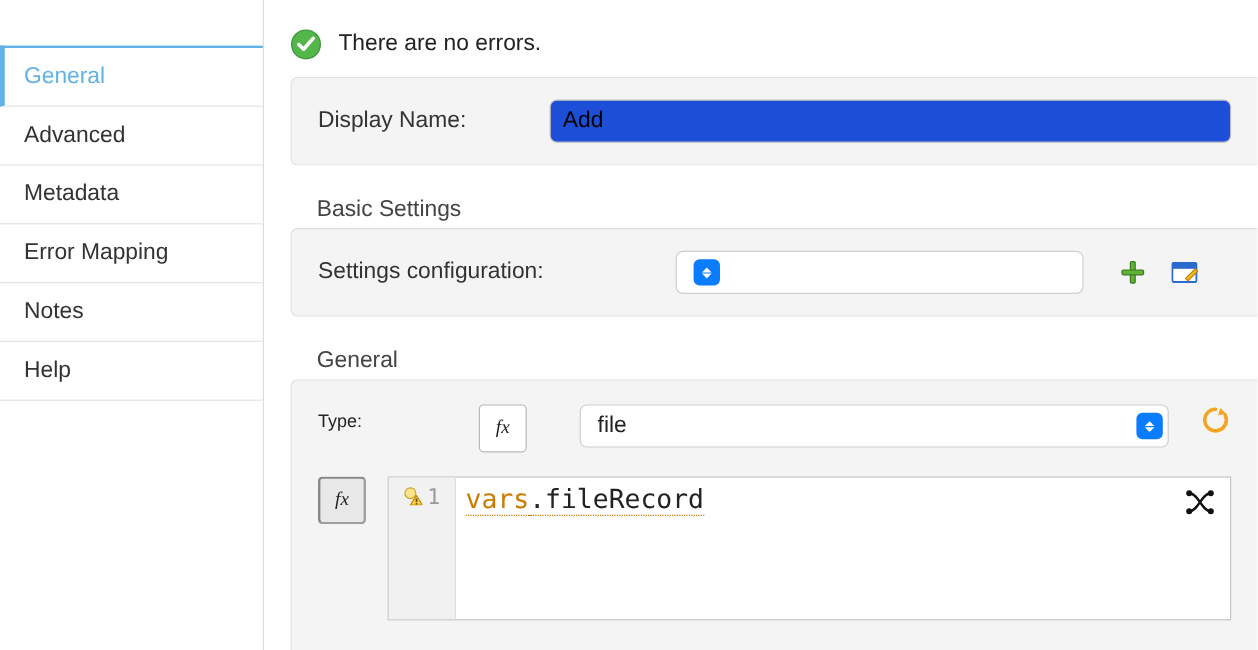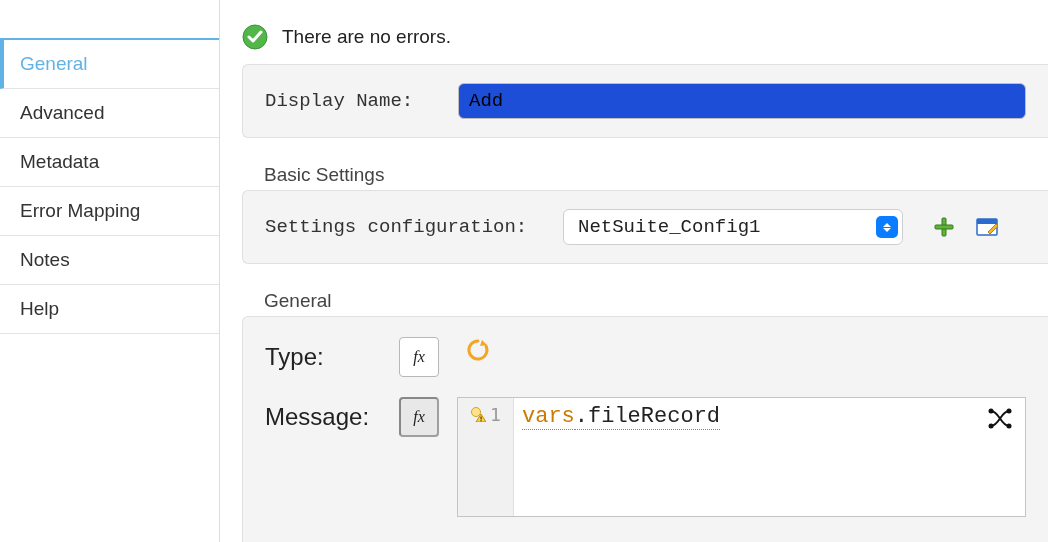--- a/index.html
+++ b/index.html
@@ -66,21 +66,20 @@
   .section-title {
     font-size: 19px;
     color: #444;
     margin: 16px 0 4px 22px;
   }
   .form-row {
     display: flex;
     align-items: center;
     gap: 18px;
     margin: 4px 0;
-    font-family: Liberation Mono, monospace;
   }
   .form-label {
     width: 175px;
     min-width: 175px;
     font-size: 19px;
     color: #333;
   }
   .form-label.wide { width: 280px; min-width: 280px; }
   .text-input {
     flex: 1;
@@ -138,21 +137,21 @@
     border-bottom-right-radius: 0;
   }
   .gen-row {
     display: flex;
     align-items: flex-start;
     gap: 14px;
     margin-bottom: 20px;
   }
   .gen-label {
     width: 120px; min-width: 120px;
-    font-size: 24px;
+    font-size: 15px;
     padding-top: 6px;
   }
   .fx-btn {
     width: 40px; height: 40px;
     background: #fff;
     border: 1px solid #b8b8b8;
     border-radius: 4px;
     display: flex; align-items: center; justify-content: center;
     font-style: italic;
     font-family: Georgia, serif;
@@ -181,21 +180,21 @@
     background: #f1f1f1;
     border-right: 1px solid #e0e0e0;
     display: flex;
     flex-direction: column;
     align-items: center;
     padding-top: 4px;
     gap: 2px;
   }
   .gutter-row { display: flex; align-items: center; gap: 4px; }
   .line-num { color: #999; font-size: 18px; font-family: ui-monospace, monospace; }
-  .code-body { flex: 1; padding: 4px 8px; line-height: 1.4; font-family: Liberation Mono, monospace; }
+  .code-body { flex: 1; padding: 4px 8px; line-height: 1.4; }
   .tok-var { color: #cc7a00; }
   .tok-default { color: #222; }
   .dotted-under { border-bottom: 1px dotted #cc7a00; }
   .map-btn {
     position: absolute;
     right: 10px; top: 6px;
     width: 30px; height: 30px;
     display: flex; align-items: center; justify-content: center;
     cursor: pointer;
   }
@@ -242,21 +241,20 @@
         <span class="form-label">Display Name:</span>
         <input class="text-input" type="text" value="Add" style="">
       </div>
     </div>
 
     <div class="section-title">Basic Settings</div>
     <div class="form-section">
       <div class="form-row">
         <span class="form-label wide">Settings configuration:</span>
         <div class="select-wrap">
-          <span>NetSuite_Config1</span>
           <span class="select-chevrons">
             <span class="chev up"></span>
               <span class="chev down"></span>
           </span>
         </div>
         <span class="icon-btn" style="margin-left:10px;">
           <svg width="22" height="22" viewBox="0 0 22 22">
             <rect x="9" y="2" width="4" height="18" rx="1" fill="#5fb336" stroke="#3a7a20"></rect>
             <rect x="2" y="9" width="18" height="4" rx="1" fill="#5fb336" stroke="#3a7a20"></rect>
           </svg>
@@ -272,30 +270,36 @@
     </div>
 
     <div class="section-title">General</div>
     <div class="general-block">
 
       <div class="gen-row">
         <span class="gen-label">Type:</span>
         <div class="fx-btn">
           <span>fx</span>
         </div>
+        <div class="select-wrap wide" style="margin-left:30px;">
+          <span>file</span>
+          <span class="select-chevrons">
+            <span class="chev up"></span>
+              <span class="chev down"></span>
+          </span>
+        </div>
         <span class="icon-btn refresh-icon">
           <svg width="26" height="26" viewBox="0 0 26 26">
             <path d="M13 4 a9 9 0 1 0 8 5" fill="none" stroke="#f3a526" stroke-width="3" stroke-linecap="round"></path>
             <path d="M17 3 L22 8 L15 9 Z" fill="#f3a526"></path>
           </svg>
         </span>
       </div>
 
       <div class="gen-row">
-        <span class="gen-label">Message:</span>
         <div class="fx-btn pressed">
           <span>fx</span>
         </div>
         <div class="code-editor" style="margin-left:4px;">
           <div class="gutter">
             <div class="gutter-row">
               <span>
                 <svg width="16" height="16" viewBox="0 0 16 16">
                   <circle cx="6" cy="6" r="4.5" fill="#ffe38a" stroke="#caa52a"></circle>
                   <polygon points="11,8 16,16 6,16" fill="#ffd24a" stroke="#c48900"></polygon>

